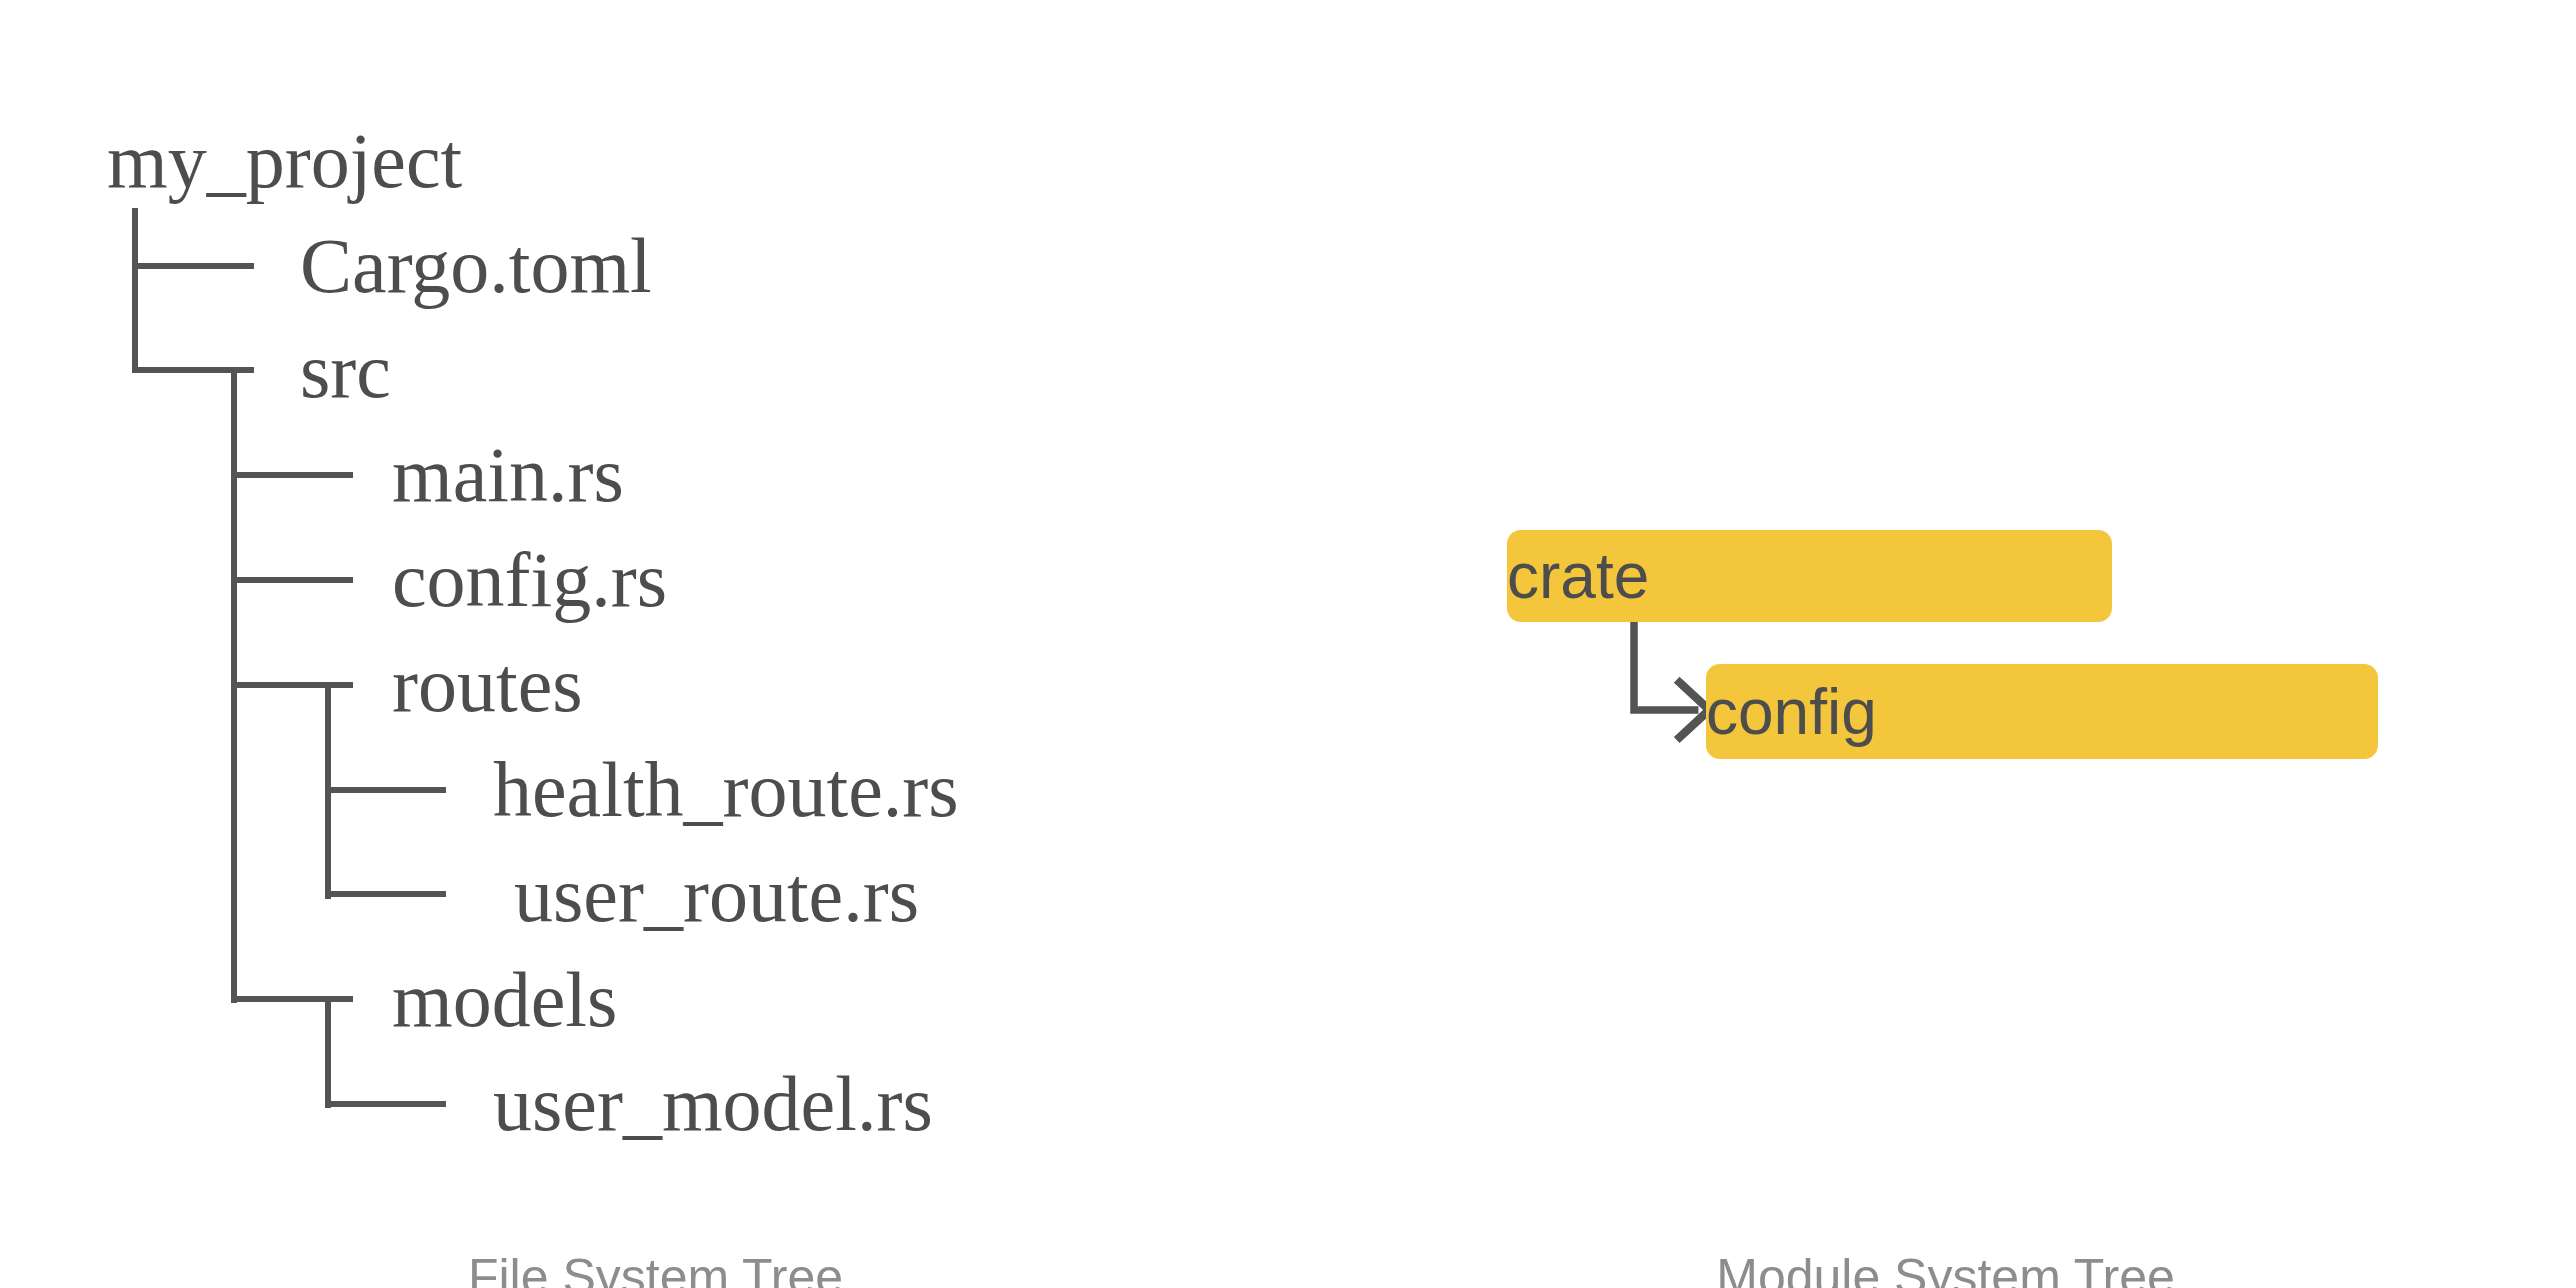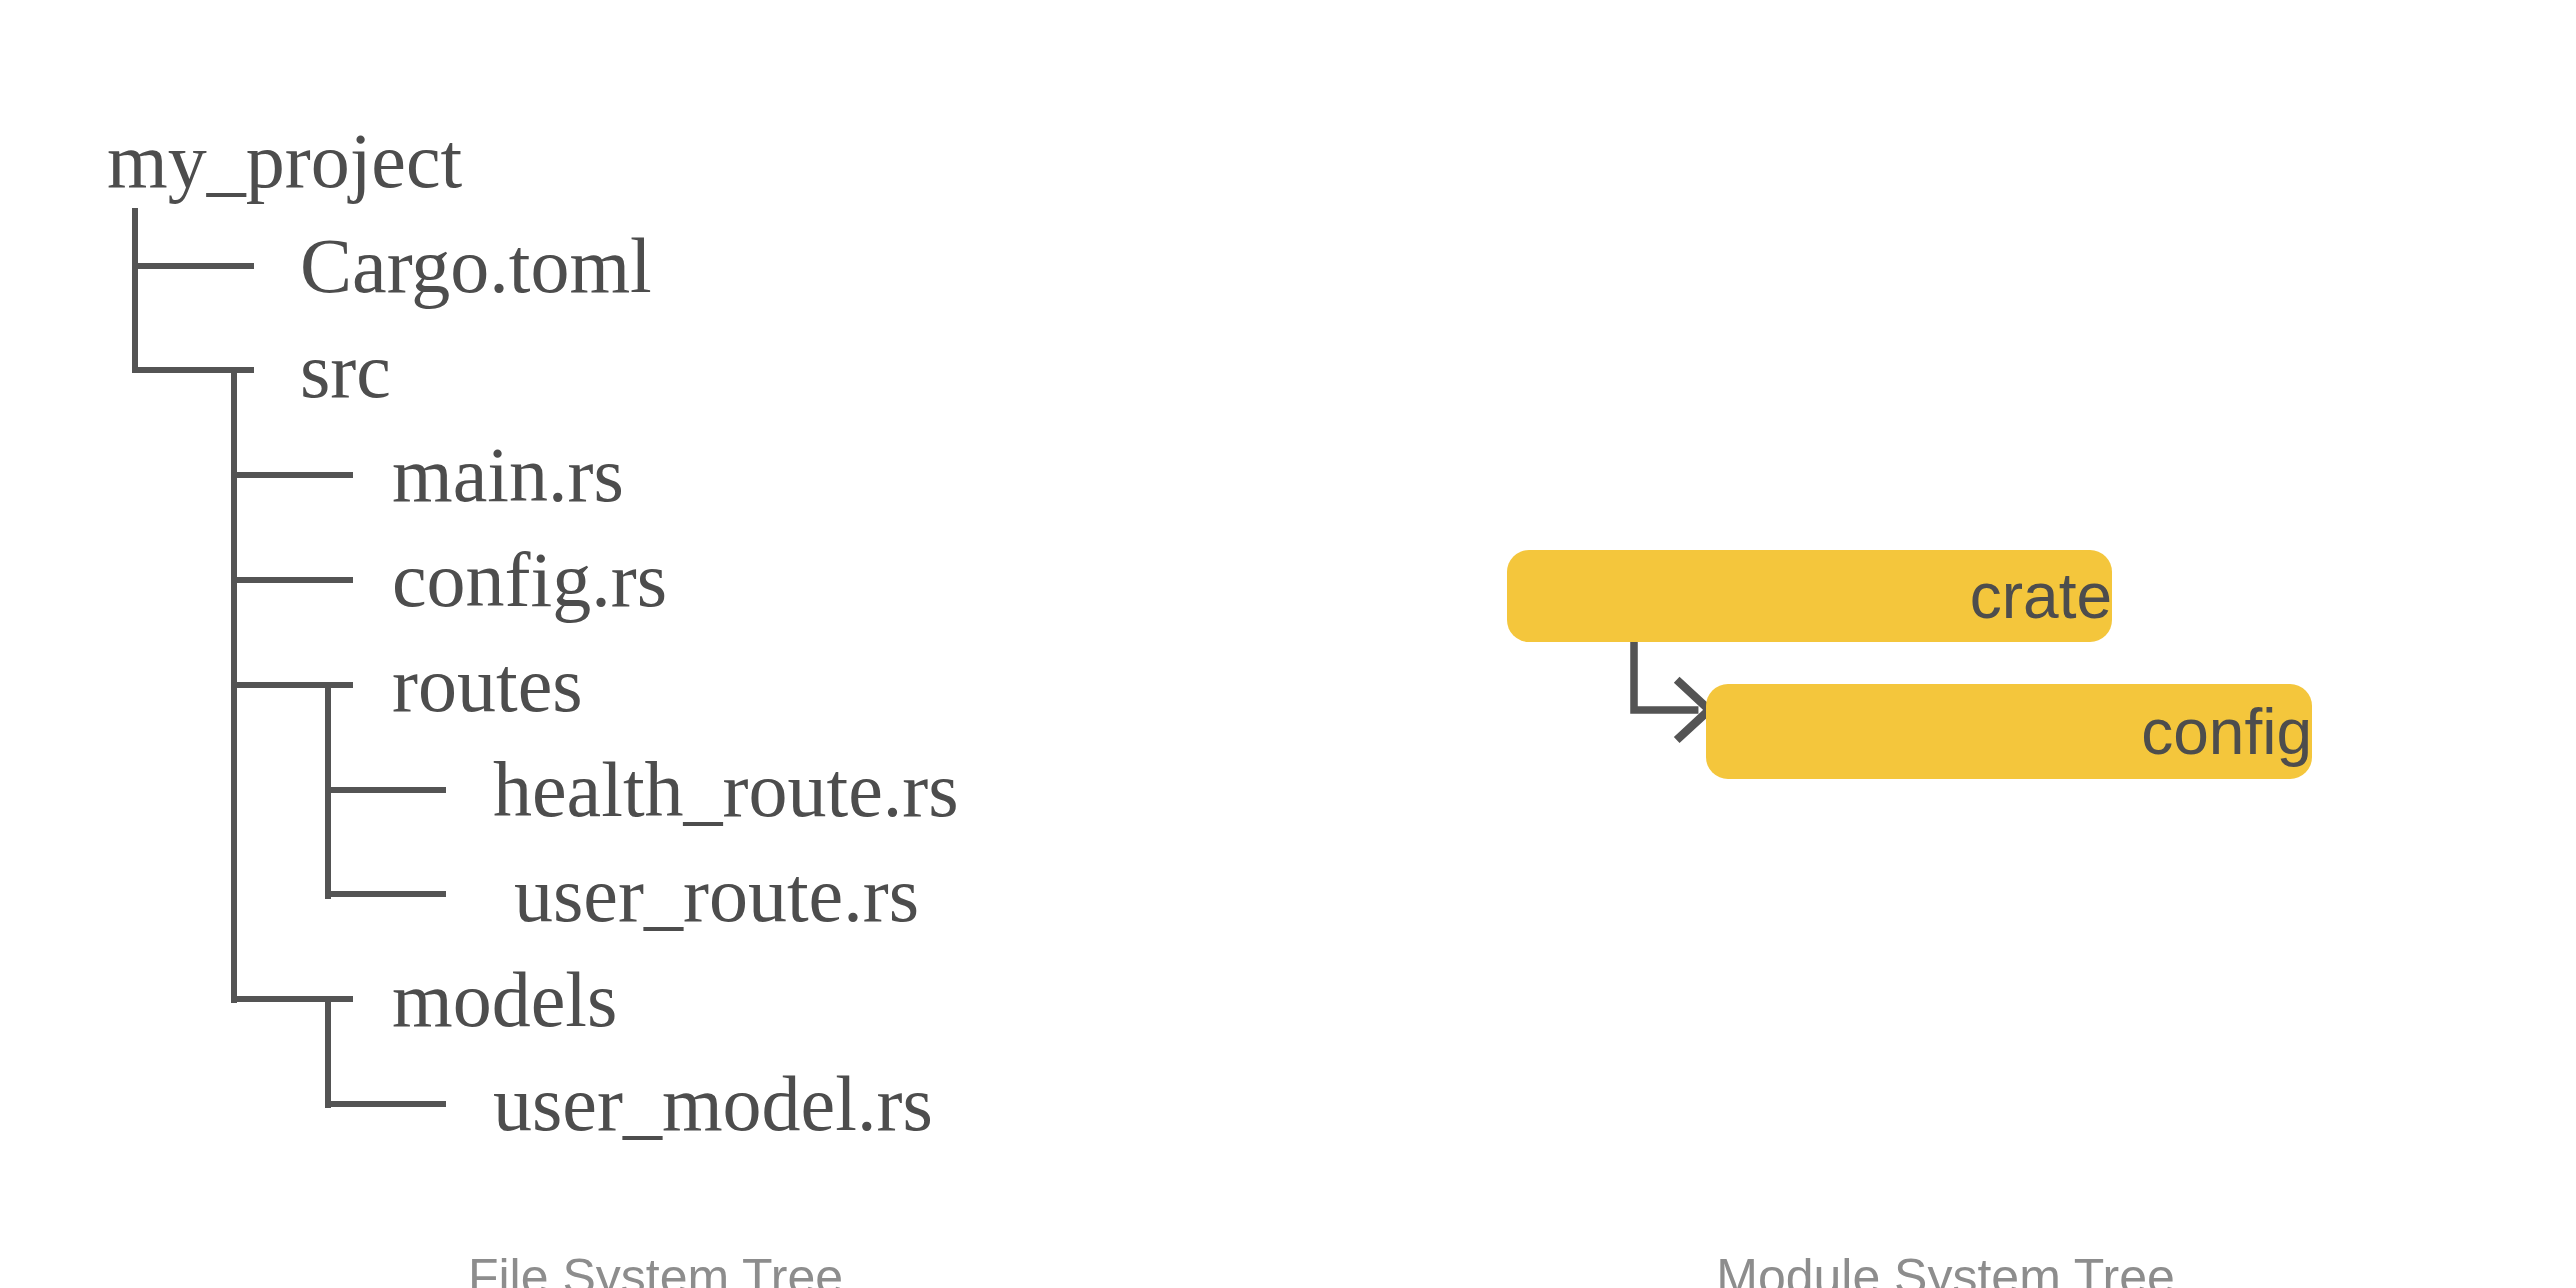--- a/index.html
+++ b/index.html
@@ -28,26 +28,25 @@
     color: var(--text-dark);
     white-space: pre;
   }
   .tree-line {
     position: absolute;
     background: var(--line-gray);
   }
   .module-box {
     position: absolute;
     background: var(--box-yellow);
-    border-radius: 22px;
+    border-radius: 14px;
     display: flex;
     align-items: center;
-    justify-content: flex-end;
+    justify-content: flex-start;
     z-index: 2;
-    margin-top: 20px;
   }
   .module-box .box-label {
     font-family: "Liberation Sans", sans-serif;
     font-size: 64px;
     color: var(--text-dark);
   }
   .module-arrow {
     position: absolute;
     left: 1593px;
     top: 616px;
@@ -101,19 +100,19 @@
 <div class="panel">
 
   <svg class="module-arrow" width="159" height="151" viewBox="0 0 190 180">
     <path d="M49 0 L49 112 L126 112" fill="none" stroke="#545454" stroke-width="9"></path>
     <path d="M100 76 L139 112 L100 148" fill="none" stroke="#545454" stroke-width="10"></path>
   </svg>
 
   <div class="module-box" style="left:1507px; top:530px; width:605px; height:92px;">
     <span class="box-label">crate</span>
   </div>
-  <div class="module-box" style="left:1706px; top:664px; width:606px; height:95px;">
+  <div class="module-box" style="left:1706px; top:664px; width:672px; height:95px;">
     <span class="box-label">config</span>
   </div>
 
   <div class="caption caption-module">Module System Tree</div>
 </div>
 
 
 </body></html>

